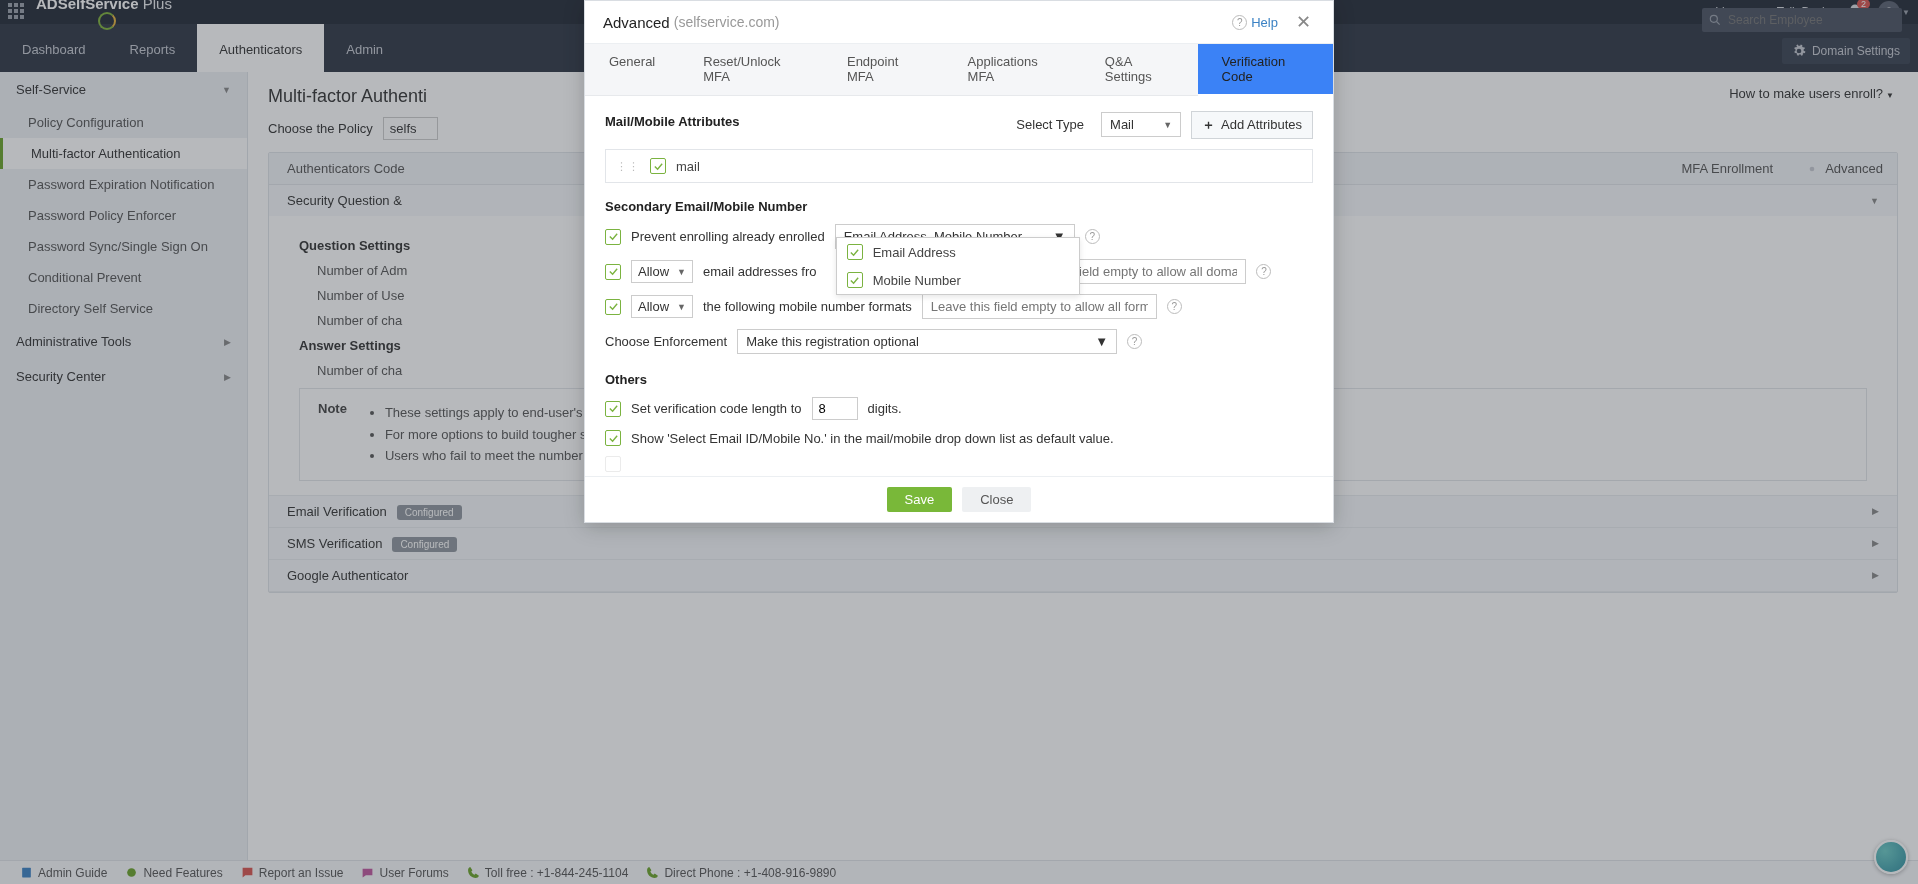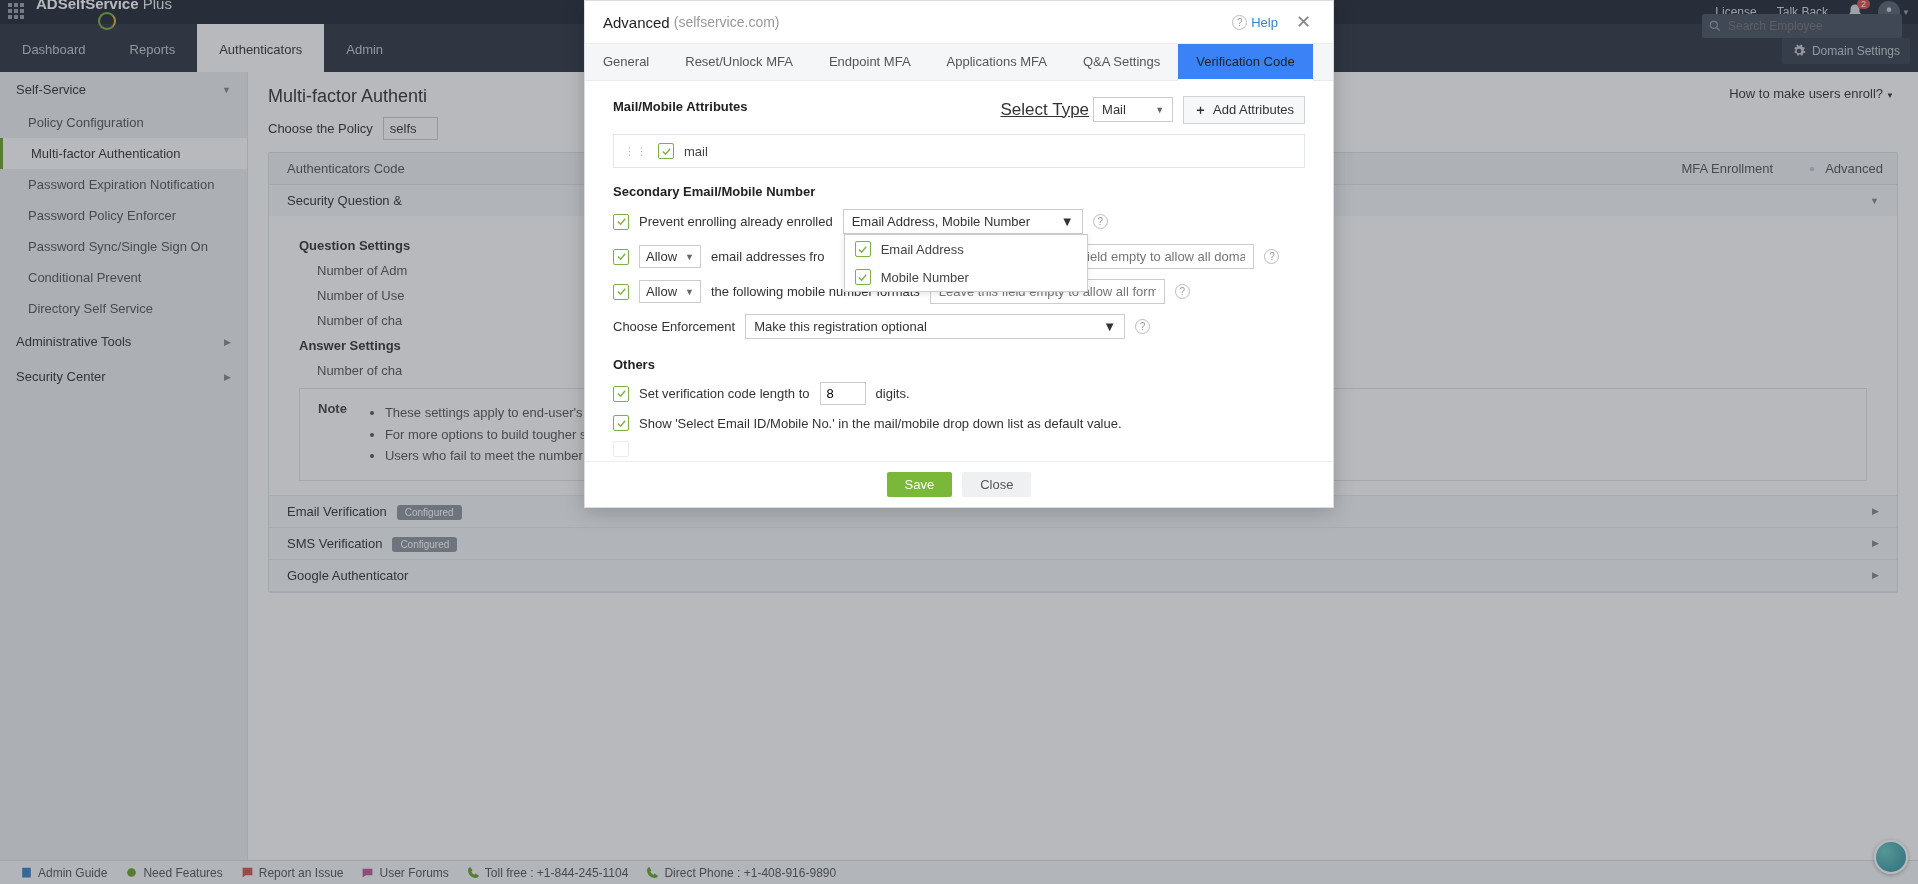--- a/index.html
+++ b/index.html
@@ -79,48 +79,48 @@
 .overlay { position:fixed; inset:0; background:rgba(50,55,64,0.35); display:flex; justify-content:center; align-items:flex-start; }
 .modal { width:750px; background:#fff; margin-top:0; border:1px solid #d9dde2; box-shadow:0 4px 20px rgba(0,0,0,0.2); }
 .modal-head { display:flex; align-items:center; padding:10px 18px; border-bottom:1px solid #eceff2; }
 .modal-title { font-size:15px; color:#222; }
 .modal-sub { color:#999; font-size:14px; margin-left:4px;}
 .modal-head .sp { flex:1; }
 .modal-help { color:#3b82c4; font-size:13px; cursor:pointer; display:flex; align-items:center; gap:4px; margin-right:14px;}
 .modal-close { font-size:18px; color:#888; cursor:pointer; padding:0 4px;}
 
 .modal-tabs { display:flex; background:#f5f6f8; border-bottom:1px solid #e7e9ec; }
-.m-tab { padding:10px 18px; font-size:13px; color:#555; cursor:pointer; }
+.m-tab { padding:10px 24px; font-size:13px; color:#555; cursor:pointer; }
 .m-tab.active { background:#3b82f6; border-bottom:2px solid #fff; margin-bottom:-1px; color:#222;}
 
-.modal-body { padding:14px 28px; max-height:380px; overflow:auto; position:relative;}
+.modal-body { padding:14px 20px; max-height:380px; overflow:auto; position:relative;}
 .sect-title { font-weight:600; font-size:13px; color:#222; margin:4px 0 10px;}
 .top-line { display:flex; align-items:center; }
 .top-line .sp { flex:1; }
-.sel-type { font-size:17px; color:#333; margin-right:4px;text-decoration:underline;}
+.sel-type { font-size:13px; color:#333; margin-right:17px;}
 .dd { border:1px solid #ccc; background:#fff; padding:4px 8px; font-size:13px; display:inline-flex; align-items:center; min-width:80px; justify-content:space-between; cursor:pointer;}
 .dd .caret { font-size:9px; color:#666; margin-left:8px;}
 .add-attr { border:1px solid #d0d4d8; background:#f6f8fa; padding:4px 10px; font-size:13px; display:inline-flex; align-items:center; gap:6px; cursor:pointer; margin-left:10px;}
 .add-attr .plus { font-weight:700; }
 
 .attr-row { border:1px solid #e2e5e9; padding:8px 10px; margin:10px 0 16px; display:flex; align-items:center; gap:10px; font-size:13px; color:#444;}
 .drag-dots { color:#bbb; letter-spacing:1px; font-size:11px;}
 .chk { width:16px; height:16px; border:1px solid #7bb340; border-radius:2px; display:inline-flex; align-items:center; justify-content:center; cursor:pointer;}
 .chk svg { width:11px; height:11px; stroke:#7bb340; stroke-width:3; fill:none;}
 
 .form-line { display:flex; align-items:center; gap:10px; font-size:13px; color:#333; margin:10px 0; position:relative;}
 .form-line .chk { flex-shrink:0;}
 .sm-select { border:1px solid #ccc; background:#fff; padding:3px 6px; font-size:13px; display:inline-flex; align-items:center; gap:8px; cursor:pointer;}
 .sm-select .caret{font-size:9px; color:#666;}
 .wide-select { border:1px solid #ccc; background:#fff; padding:4px 8px; font-size:13px; display:inline-flex; align-items:center; justify-content:space-between; width:240px; cursor:pointer; position:relative;}
 .txt-input { border:1px solid #ccc; padding:4px 8px; font-size:13px; width:260px;}
 .num-input { border:1px solid #ccc; padding:3px 6px; font-size:13px; width:46px; text-align:left;}
 .help-q { width:15px; height:15px; border:1px solid #bbb; border-radius:50%; color:#999; font-size:10px; display:inline-flex; align-items:center; justify-content:center; cursor:pointer;}
 
-.dropdown-pop { position:absolute; top:24px; left:0; width:244px; background:#fff; border:1px solid #ccc; z-index:5; box-shadow:0 2px 6px rgba(0,0,0,0.1);}
+.dropdown-pop { position:absolute; top:12px; left:0; width:244px; background:#fff; border:1px solid #ccc; z-index:5; box-shadow:0 2px 6px rgba(0,0,0,0.1);}
 .dropdown-pop .opt { padding:6px 10px; display:flex; align-items:center; gap:10px; font-size:13px; color:#444; cursor:pointer;}
 
 .modal-foot { border-top:1px solid #eceff2; padding:10px; display:flex; justify-content:center; gap:10px;}
 .btn-save { background:#79b839; color:#fff; border:none; padding:5px 18px; font-size:13px; cursor:pointer; border-radius:2px;}
 .btn-close { background:#eef0f2; color:#555; border:none; padding:5px 18px; font-size:13px; cursor:pointer; border-radius:2px;}
 
 .chat-bubble { position:fixed; bottom:10px; right:10px; width:34px; height:34px; border-radius:50%; background: radial-gradient(circle at 30% 30%, #6bcac5, #2f8fa0); border:2px solid #fff; box-shadow:0 1px 4px rgba(0,0,0,.3);}
 </style>
 </head>
 <body>
@@ -166,21 +166,21 @@
       <div class="tab active">Authenticators</div>
       <div class="tab">Admin</div>
     </div>
   <div class="spacer"></div>
   <button class="domain-btn">
     <span class="gear-icon"><svg viewBox="0 0 24 24">
           <path d="M12 8a4 4 0 100 8 4 4 0 000-8zm9 4l2 1-1 3-2-1a8 8 0 01-2 2l1 2-3 1-1-2a8 8 0 01-3 0l-1 2-3-1 1-2a8 8 0 01-2-2l-2 1-1-3 2-1a8 8 0 010-3l-2-1 1-3 2 1a8 8 0 012-2L7 2l3-1 1 2a8 8 0 013 0l1-2 3 1-1 2a8 8 0 012 2l2-1 1 3-2 1a8 8 0 010 3z"></path>
         </svg></span>
     <span>Domain Settings</span>
   </button>
-  <div class="search-wrap" style="position:absolute; right:8px; top:14px;">
+  <div class="search-wrap" style="position:absolute; right:8px; top:8px;">
     <span class="sicon"><svg viewBox="0 0 24 24">
           <circle cx="10" cy="10" r="6" fill="none" stroke="#9aa0ab" stroke-width="2"></circle>
           <line x1="15" y1="15" x2="20" y2="20" stroke="#9aa0ab" stroke-width="2"></line>
         </svg></span>
     <input placeholder="Search Employee" style="">
   </div>
 </div>
 
 <div class="main">
   <div class="sidebar" id="sidebar">

